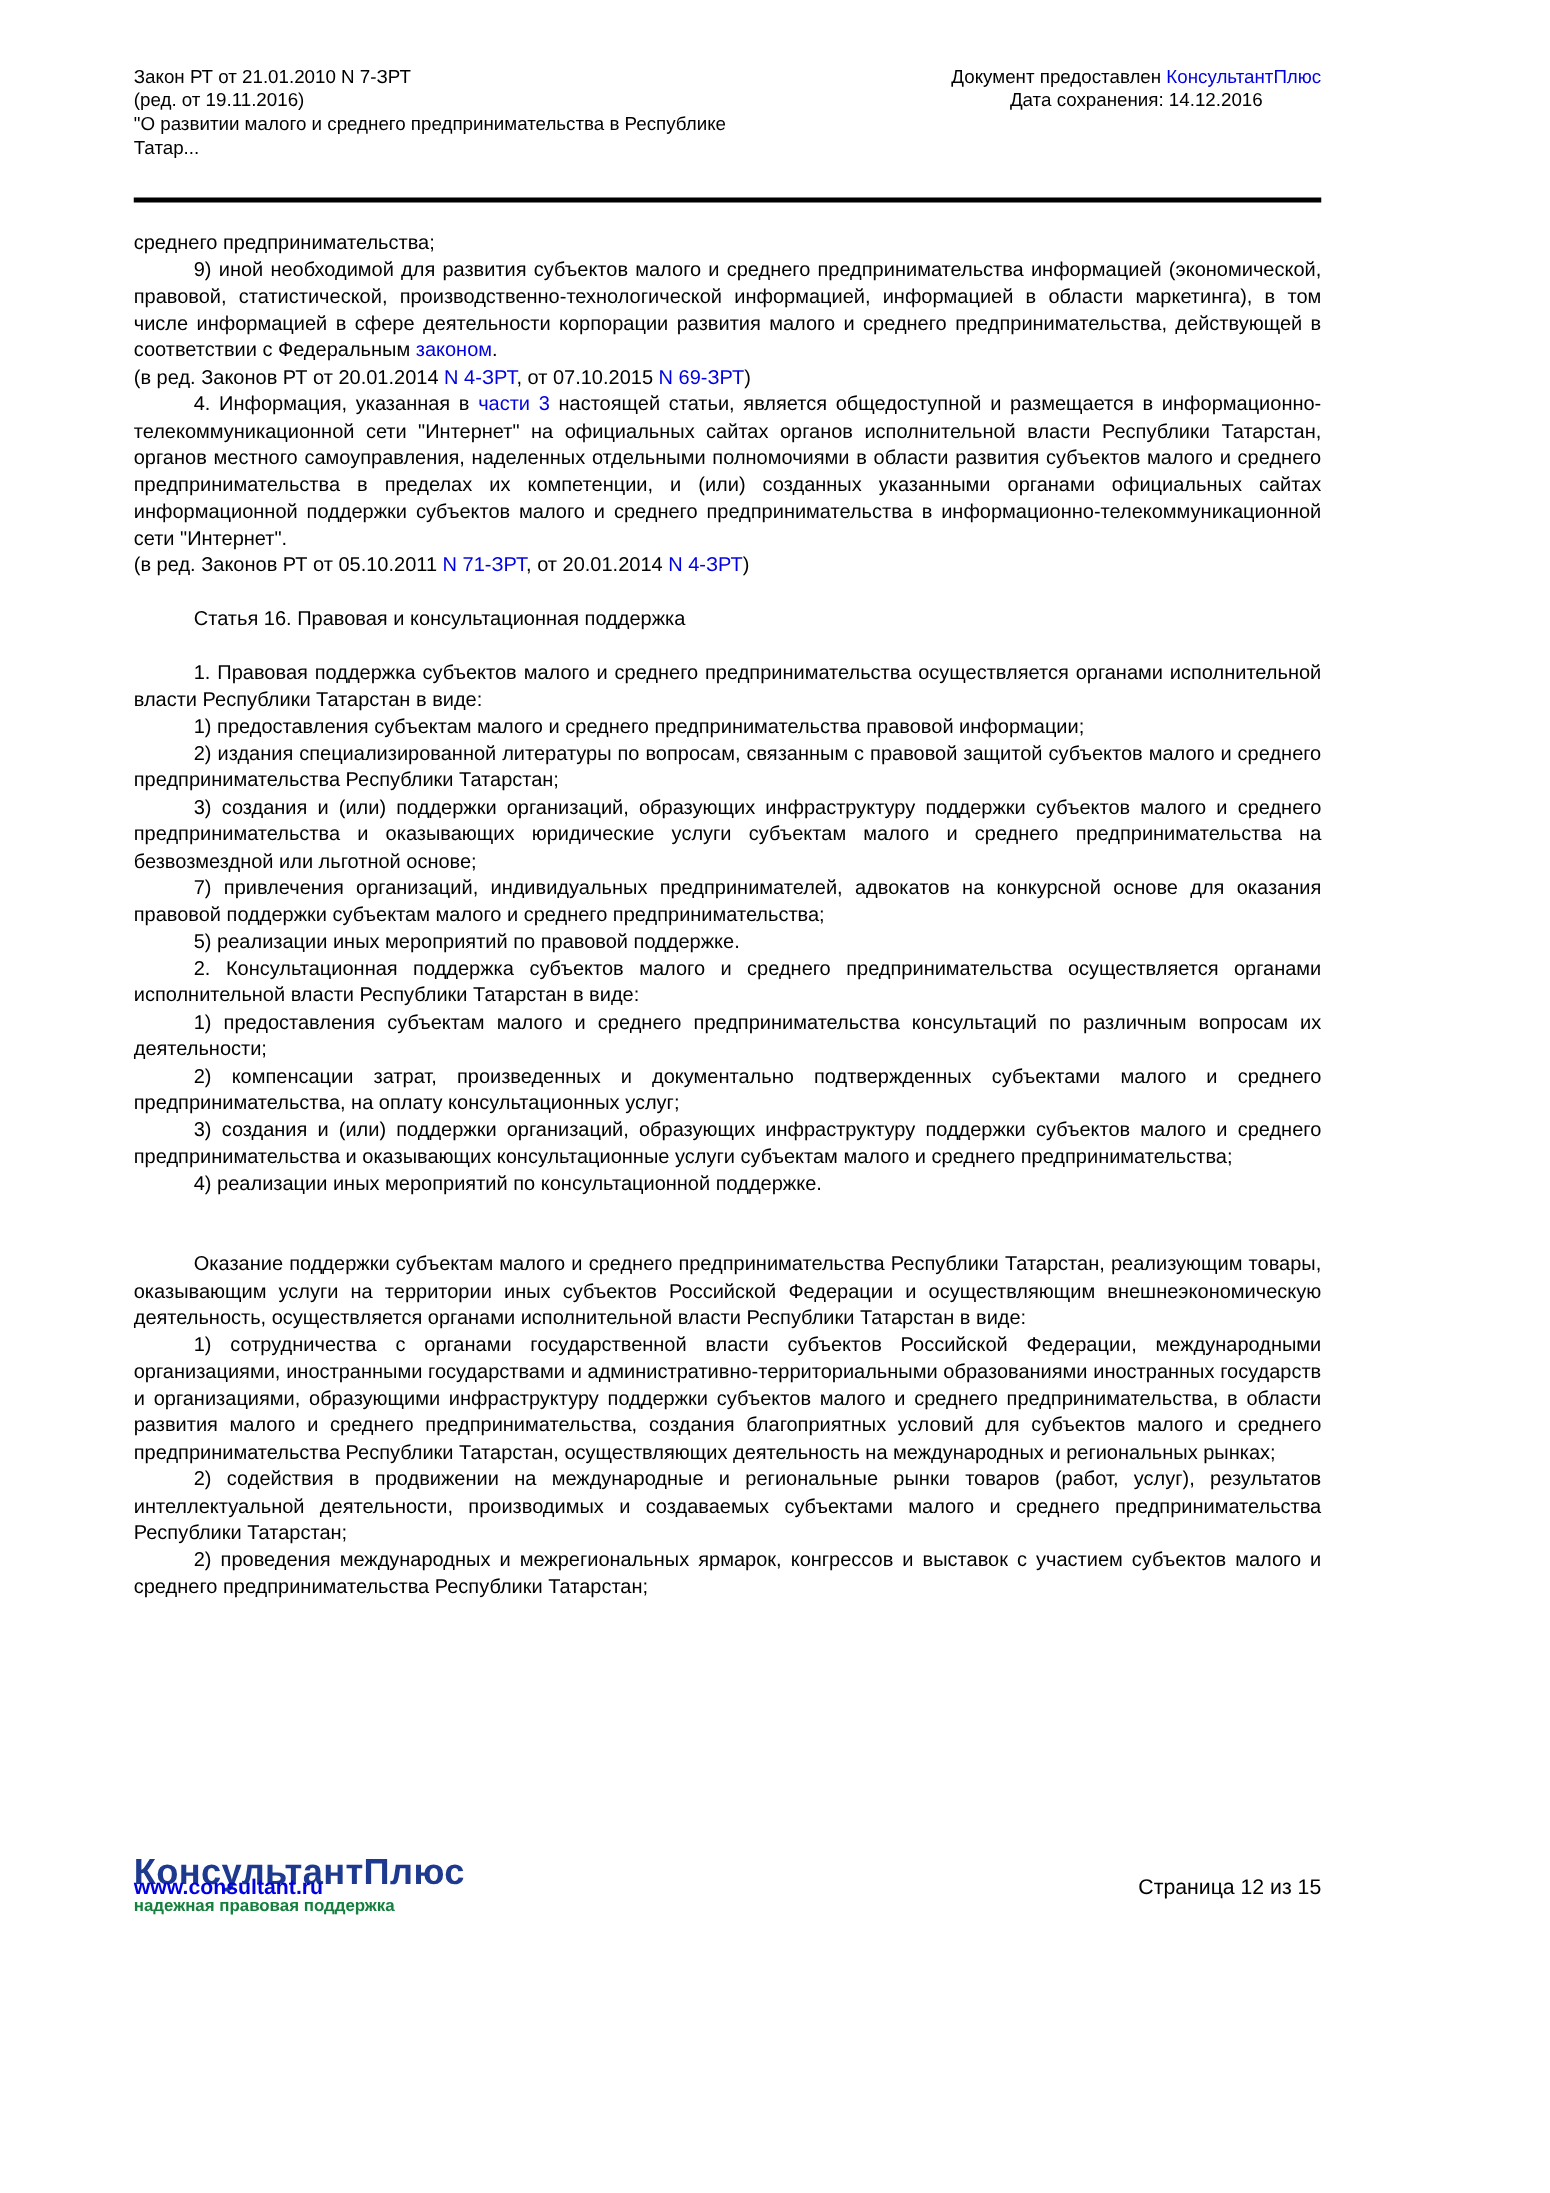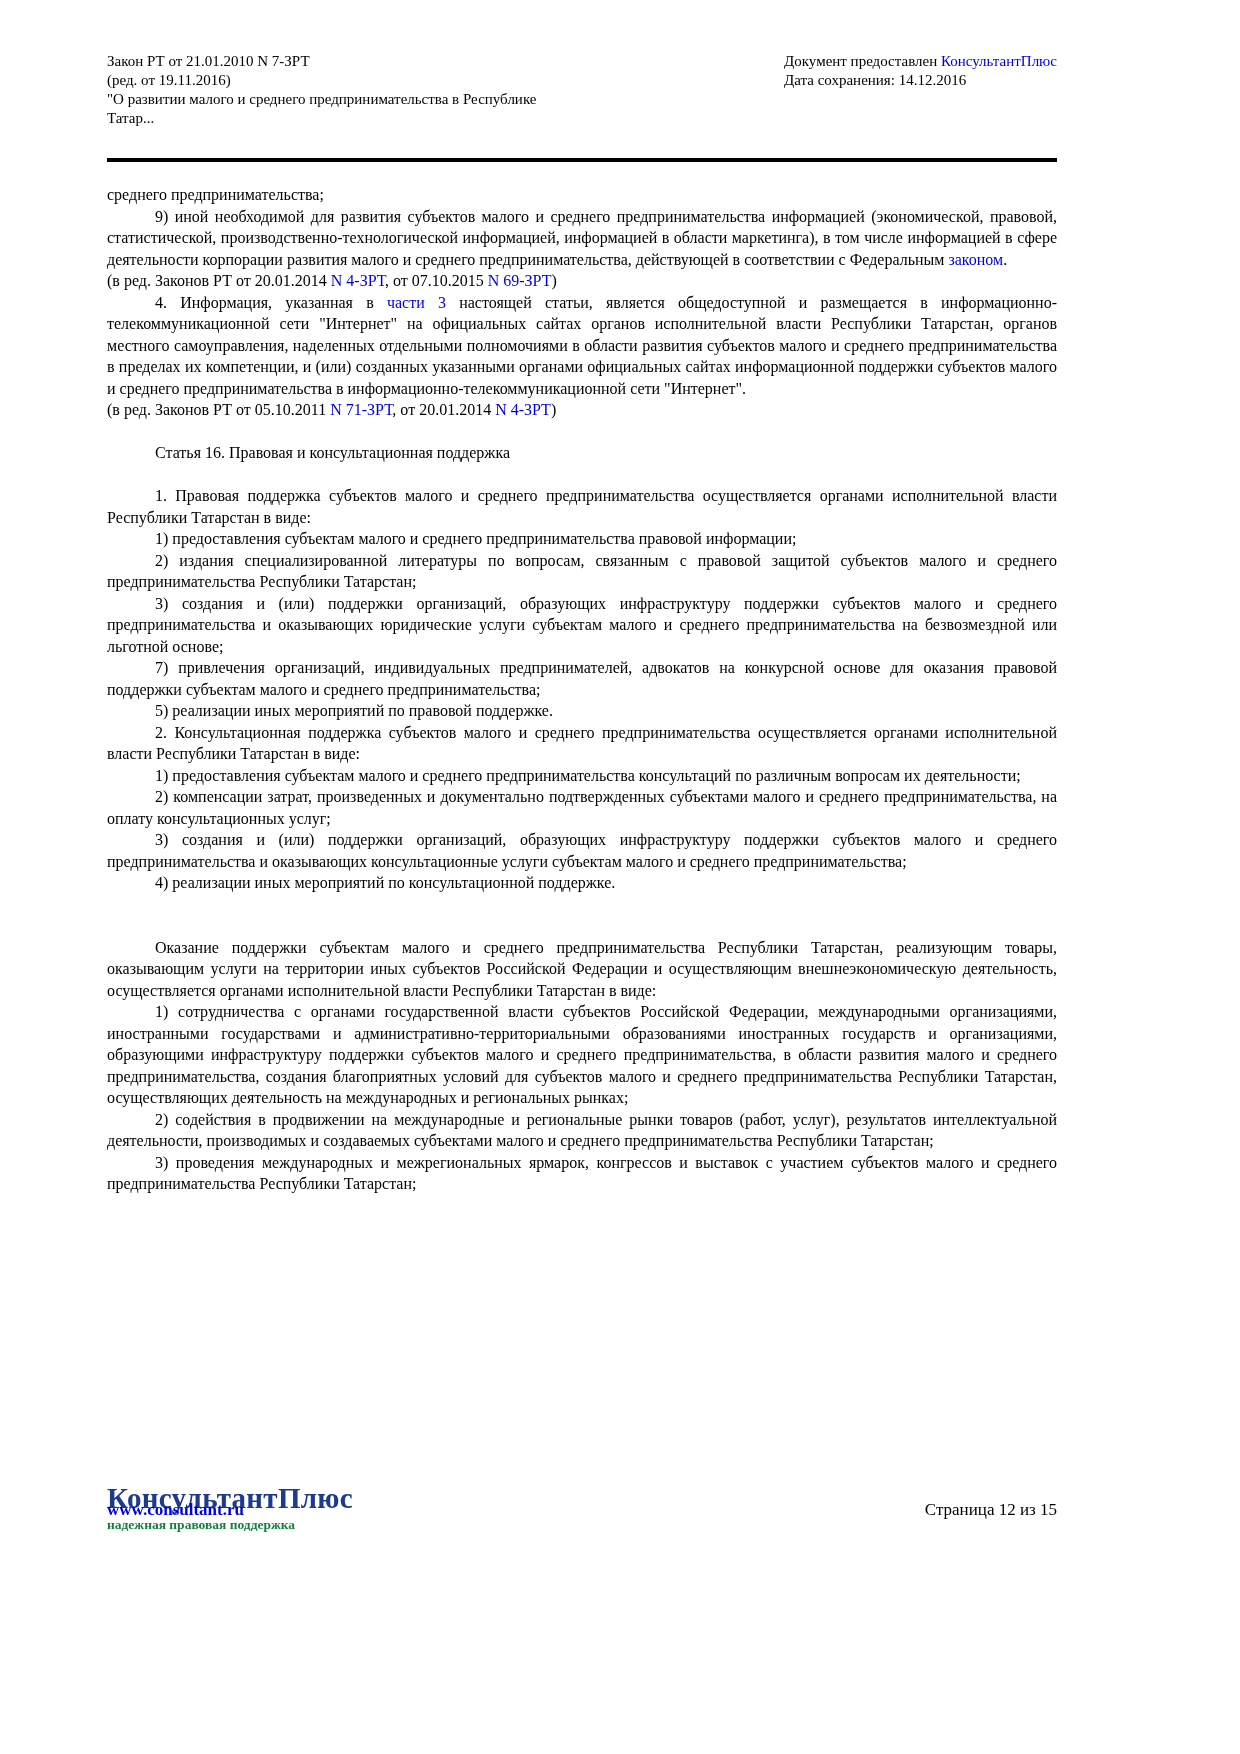--- a/index.html
+++ b/index.html
@@ -2,36 +2,36 @@
 <html style="--link: #0000e0; --navy: #1e3a8f;"><head>
 <meta charset="utf-8">
 <style>
   * { margin: 0; padding: 0; box-sizing: border-box; }
   html, body { background: #ffffff; }
   .page {
     position: relative;
     width: 1240px;
     height: 1754px;
     background: #ffffff;
-    font-family: Liberation Serif, serif;
+    font-family: Liberation Sans, sans-serif;
     color: #000000;
     overflow: hidden;
   }
   .header {
     position: absolute;
     left: 107px;
     top: 52px;
     width: 950px;
     display: flex;
     justify-content: space-between;
     font-size: 15px;
     line-height: 19px;
   }
   .header-left { max-width: 560px; }
-  .header-right { text-align: left; white-space: nowrap; }
+  .header-right { text-align: center; white-space: nowrap; }
   .rule {
     position: absolute;
     left: 107px;
     top: 158px;
     width: 950px;
     height: 4px;
     background: #000000;
   }
   .body-text {
     position: absolute;
@@ -114,21 +114,21 @@
       <div class="para indent"><span>2. Консультационная поддержка субъектов малого и среднего предпринимательства осуществляется органами исполнительной власти Республики Татарстан в виде:</span></div>
       <div class="para indent"><span>1) предоставления субъектам малого и среднего предпринимательства консультаций по различным вопросам их деятельности;</span></div>
       <div class="para indent"><span>2) компенсации затрат, произведенных и документально подтвержденных субъектами малого и среднего предпринимательства, на оплату консультационных услуг;</span></div>
       <div class="para indent"><span>3) создания и (или) поддержки организаций, образующих инфраструктуру поддержки субъектов малого и среднего предпринимательства и оказывающих консультационные услуги субъектам малого и среднего предпринимательства;</span></div>
       <div class="para indent"><span>4) реализации иных мероприятий по консультационной поддержке.</span></div>
       <div class="para blank"></div>
       <div class="para blank"></div>
       <div class="para indent"><span>Оказание поддержки субъектам малого и среднего предпринимательства Республики Татарстан, реализующим товары, оказывающим услуги на территории иных субъектов Российской Федерации и осуществляющим внешнеэкономическую деятельность, осуществляется органами исполнительной власти Республики Татарстан в виде:</span></div>
       <div class="para indent"><span>1) сотрудничества с органами государственной власти субъектов Российской Федерации, международными организациями, иностранными государствами и административно-территориальными образованиями иностранных государств и организациями, образующими инфраструктуру поддержки субъектов малого и среднего предпринимательства, в области развития малого и среднего предпринимательства, создания благоприятных условий для субъектов малого и среднего предпринимательства Республики Татарстан, осуществляющих деятельность на международных и региональных рынках;</span></div>
       <div class="para indent"><span>2) содействия в продвижении на международные и региональные рынки товаров (работ, услуг), результатов интеллектуальной деятельности, производимых и создаваемых субъектами малого и среднего предпринимательства Республики Татарстан;</span></div>
-      <div class="para indent"><span>3) проведения международных и межрегиональных ярмарок, конгрессов и выставок с участием субъектов малого и среднего предпринимательства Республики Татарстан;</span></div>
+      <div class="para indent"><span>2) проведения международных и межрегиональных ярмарок, конгрессов и выставок с участием субъектов малого и среднего предпринимательства Республики Татарстан;</span></div>
     </div>
 
   <div class="footer">
     <div class="logo-block">
       <div class="logo">КонсультантПлюс</div>
       <div class="tagline">надежная правовая поддержка</div>
     </div>
     <div class="site link">www.consultant.ru</div>
     <div class="pageno">Страница 12 из 15</div>
   </div>

